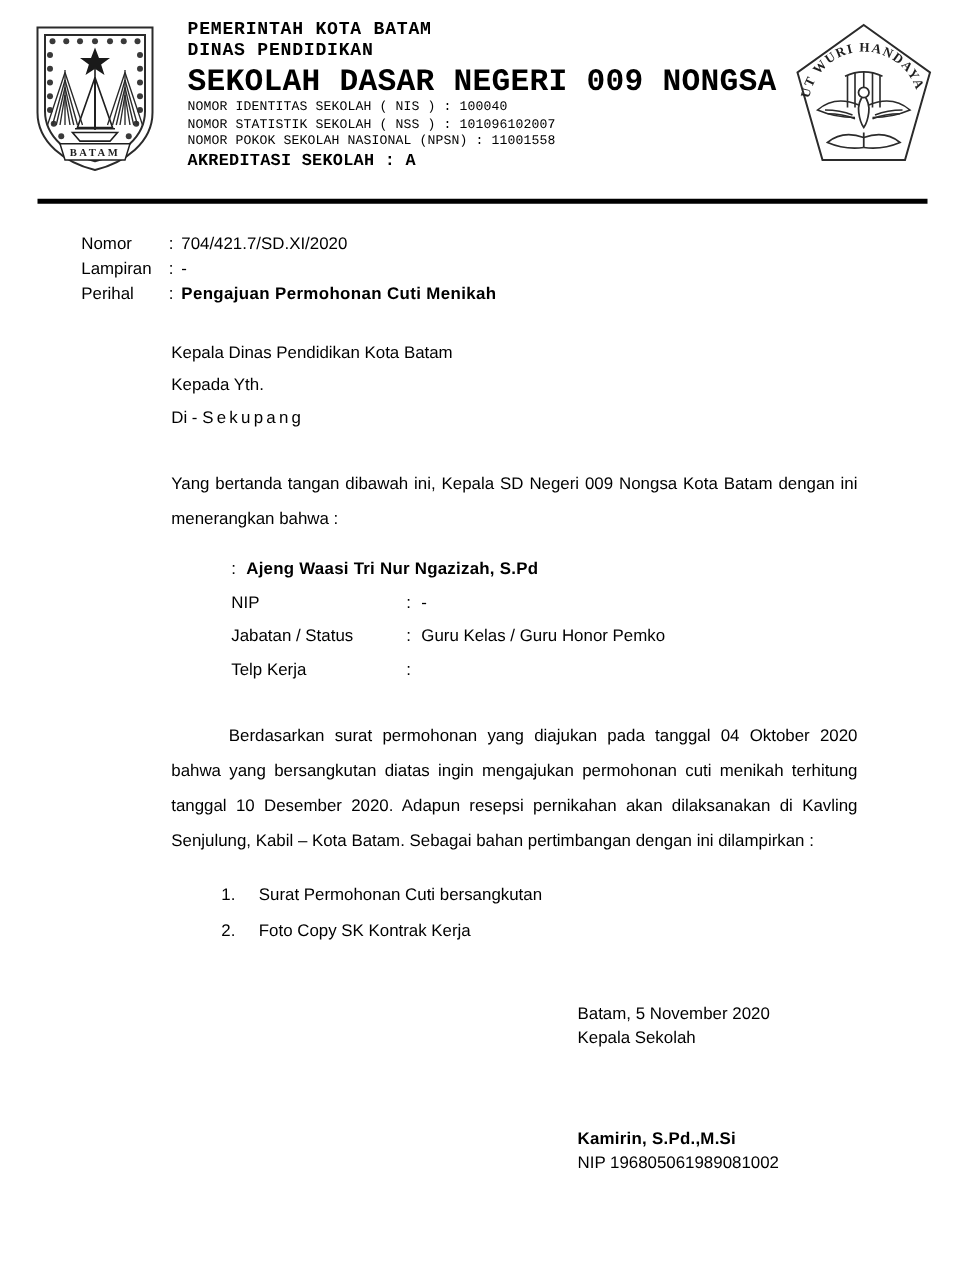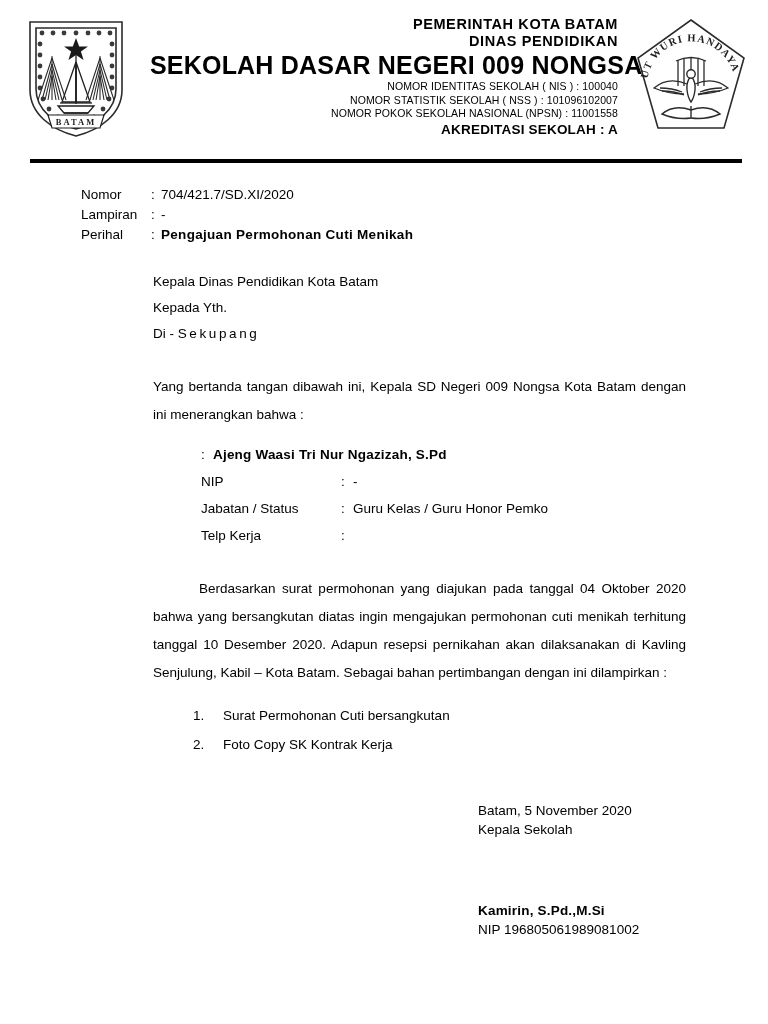--- a/index.html
+++ b/index.html
@@ -31,22 +31,23 @@
     height: 124px;
   }
   .logo-right {
     position: absolute;
     right: 18px;
     top: 14px;
     width: 118px;
     height: 128px;
   }
   .head-text {
-    text-align: right;
+    text-align: left;
     padding: 0 150px;
+    font-family: Liberation Mono, monospace;
   }
   .head-line1 {
     font-size: 14.5px;
     font-weight: bold;
     letter-spacing: 0.6px;
     line-height: 17px;
   }
   .head-line2 {
     font-size: 14.5px;
     font-weight: bold;
@@ -84,21 +85,21 @@
     top: 159px;
     width: 712px;
     height: 4px;
     background: #000000;
   }
 
   
   .content {
     position: absolute;
     top: 185px;
-    left: 16px;
+    left: 0;
     right: 0;
     font-size: 13.5px;
   }
 
   .ref-block {
     margin-left: 65px;
     line-height: 20px;
   }
   .ref-row {
     display: flex;

